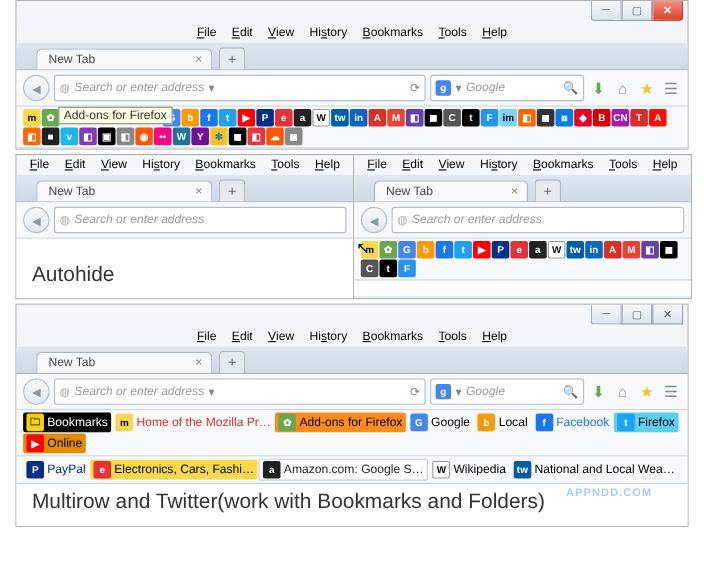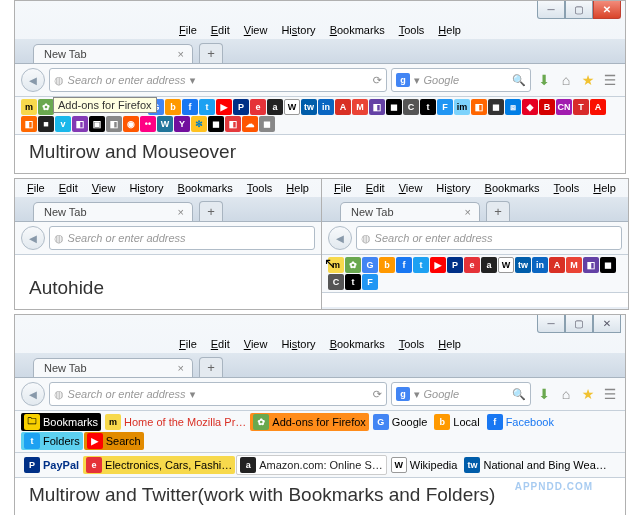--- a/index.html
+++ b/index.html
@@ -185,21 +185,21 @@
     border-radius: 2px;
     white-space: nowrap;
   }
   .bm-item.black { background: #000; color: #fff; }
   .bm-item.orange { background: #ff8c1a; color: #000; }
   .bm-item.lblue { background: #5dd0f0; color: #000; }
   .bm-item.ylw { background: #f7d94c; color: #000; }
   .bm-item.wht { background: #fff; color: #222; border: 1px solid #ccc; }
   .bm-item .mozred { color: #d93025; text-align: center; }
   .bm-item .fbblue { color: #1877f2; }
-  .bm-item .ppblue { color: #003087; font-weight: bold; }
+  .bm-item .ppblue { color: #003087; }
   .caption {
     font-size: 19px;
     font-family: "Segoe UI Light", "Segoe UI", sans-serif;
     padding: 6px 14px 10px 14px;
     color: #333;
     background: #fff;
   }
   .split {
     display: flex;
   }
@@ -318,21 +318,20 @@
     <span class="bm-ico" style="background:#ff5700">◉</span>
     <span class="bm-ico" style="background:#ff0084">••</span>
     <span class="bm-ico" style="background:#21759b">W</span>
     <span class="bm-ico" style="background:#720e9e">Y</span>
     <span class="bm-ico" style="background:#ffc220;color:#007dc6">✻</span>
     <span class="bm-ico" style="background:#000">◼</span>
     <span class="bm-ico" style="background:#e4393c">◧</span>
     <span class="bm-ico" style="background:#ff5500">☁</span>
     <span class="bm-ico" style="background:#888">◼</span>
   </div>
-  <div class="caption">Multirow and Mouseover</div>
 </div>
 
 <div class="split" style="margin-left:14px;width:612px;">
   <div class="panel" style="border-right:none">
     <div class="menubar">
       <span><u>F</u>ile</span>
       <span><u>E</u>dit</span>
       <span><u>V</u>iew</span>
       <span>Hi<u>s</u>tory</span>
       <span><u>B</u>ookmarks</span>
@@ -469,44 +468,44 @@
     <span class="bm-item">
         <span class="bm-ico" style="background:#f90">b</span>
         <span>Local</span>
       </span>
     <span class="bm-item">
         <span class="bm-ico" style="background:#1877f2">f</span>
         <span class="fbblue">Facebook</span>
       </span>
     <span class="bm-item lblue">
         <span class="bm-ico" style="background:#1da1f2">t</span>
-        <span>Folders</span>
+        <span>Firefox</span>
       </span>
     <span class="bm-item" style="background:#e28b00;color:#000">
         <span class="bm-ico" style="background:#f00">▶</span>
-        <span>Search</span>
+        <span>Online</span>
       </span>
   </div>
   <div class="bmrow">
     <span class="bm-item">
         <span class="bm-ico" style="background:#003087">P</span>
         <span class="ppblue">PayPal</span>
       </span>
     <span class="bm-item ylw">
         <span class="bm-ico" style="background:#e53238">e</span>
         <span>Electronics, Cars, Fashi…</span>
       </span>
     <span class="bm-item wht">
         <span class="bm-ico" style="background:#222">a</span>
-        <span>Amazon.com: Online S…</span>
+        <span>Amazon.com: Google S…</span>
       </span>
     <span class="bm-item">
         <span class="bm-ico" style="background:#fff;color:#000;border:1px solid #999">W</span>
         <span>Wikipedia</span>
       </span>
     <span class="bm-item">
         <span class="bm-ico" style="background:#005daa">tw</span>
-        <span>National and Bing Wea…</span>
+        <span>National and Local Wea…</span>
       </span>
   </div>
   <div class="caption" style="position:relative;">Multirow and Twitter(work with Bookmarks and Folders)</div>
   <span class="watermark">APPNDD.COM</span>
 </div>
 
 </body></html>

